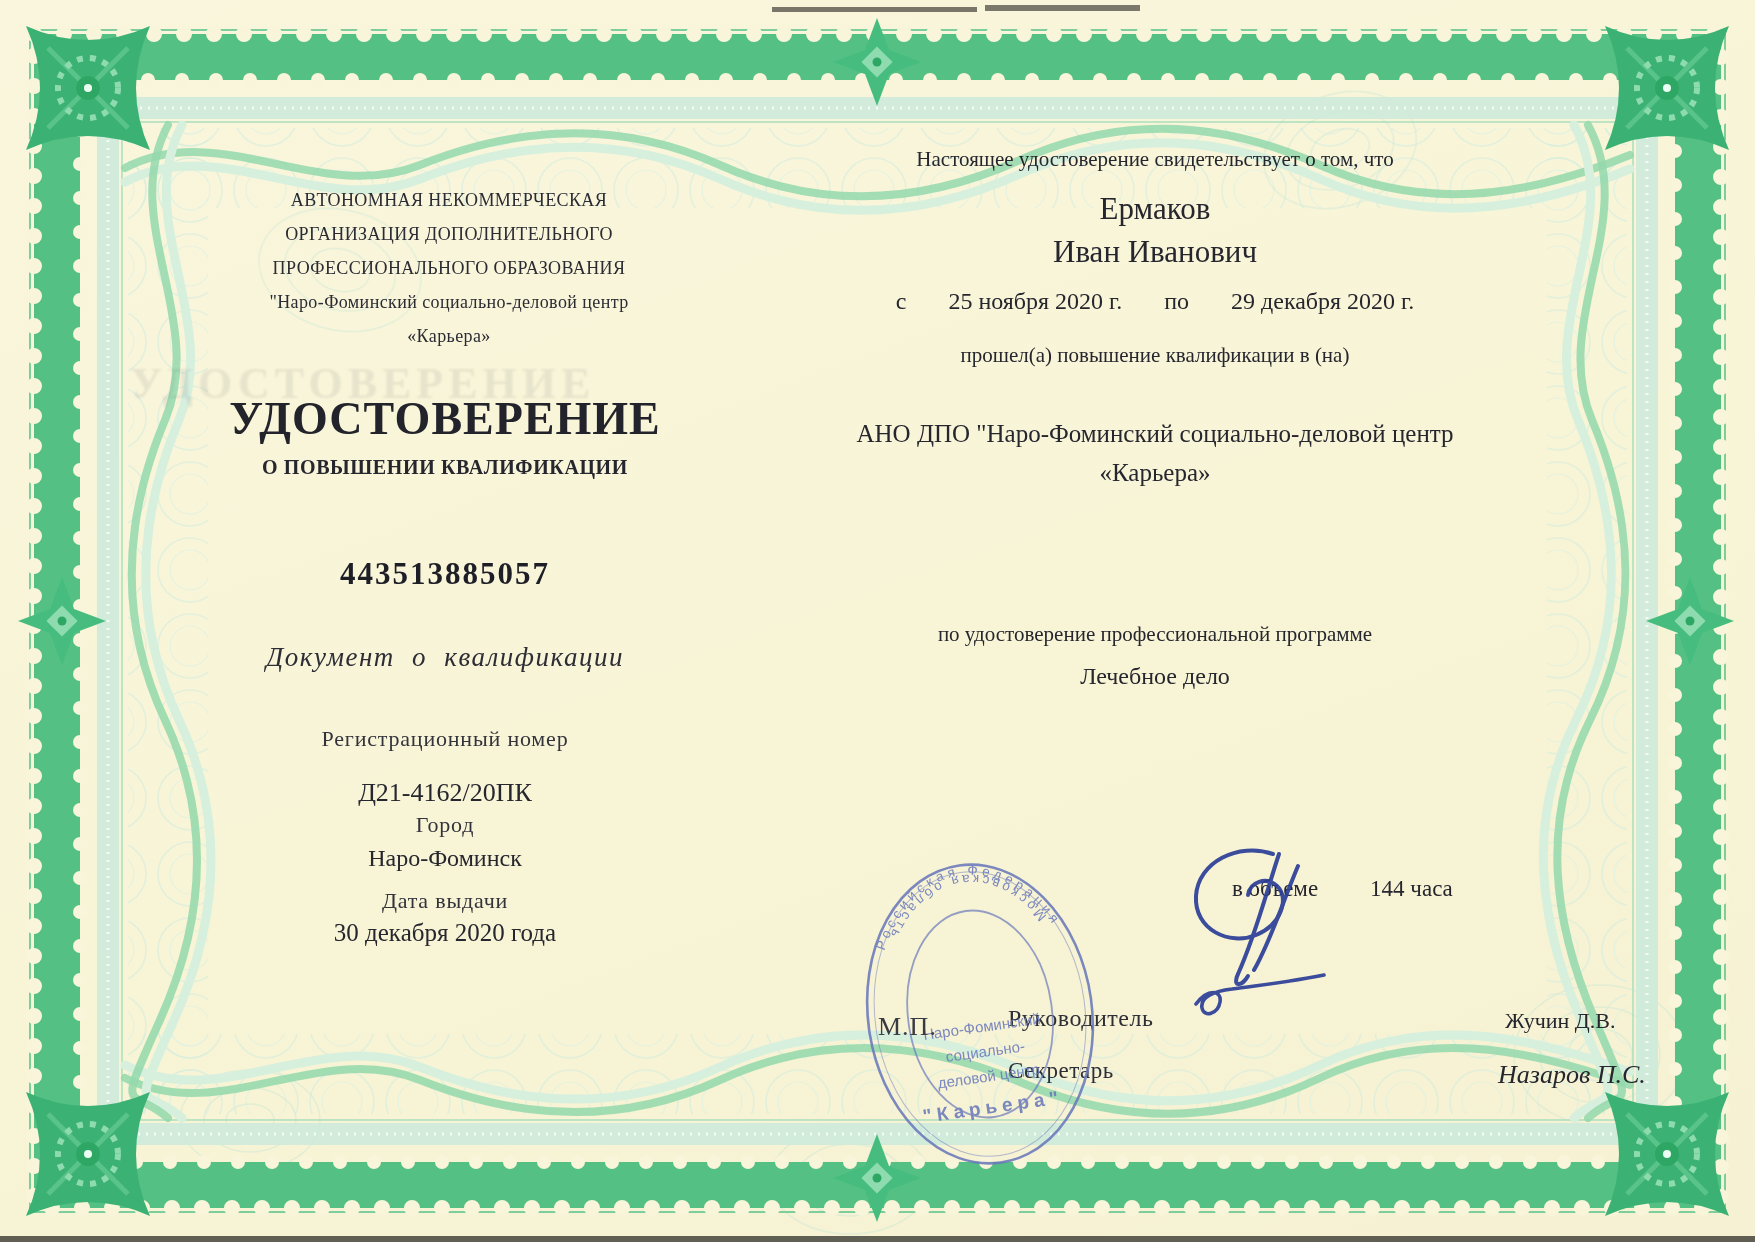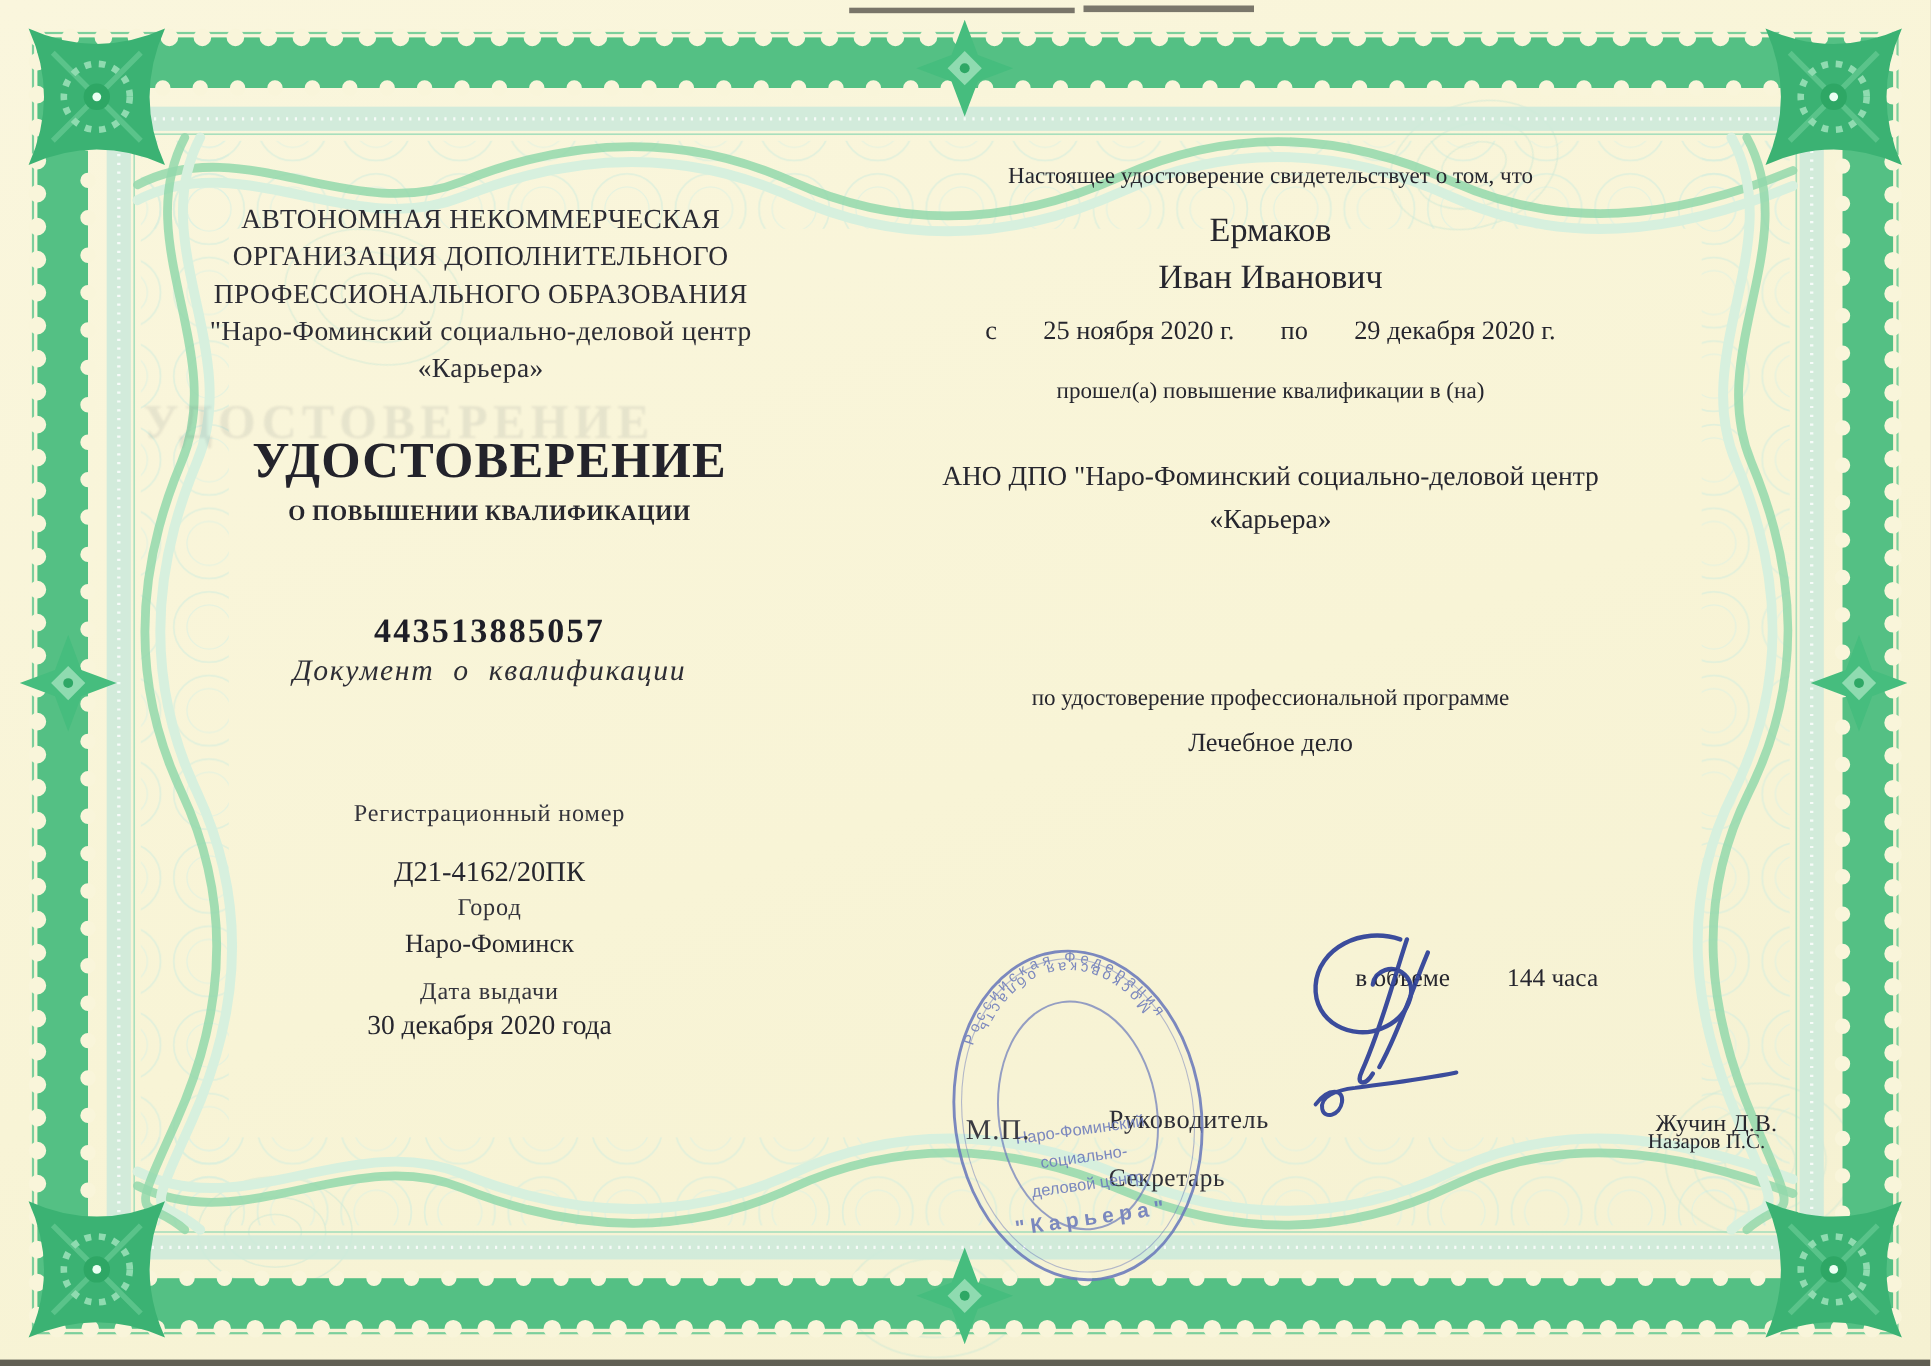--- a/index.html
+++ b/index.html
@@ -4,27 +4,27 @@
 <style>
   html,body{margin:0;padding:0;background:#e8e4cf;}
   #cert{
     position:relative;width:1755px;height:1242px;overflow:hidden;
     background:linear-gradient(160deg,#faf6dd 0%,#f8f4d6 55%,#f5f1d2 100%);
     font-family:"Liberation Serif","DejaVu Serif",serif;color:#26262e;
   }
   .abs{position:absolute;}
   .ctr{text-align:center;}
   
-  .org-block{left:132px;top:183px;width:610px;line-height:34px;font-size:25px;letter-spacing:.4px;color:#2b2b33;}
+  .org-block{left:144px;top:183px;width:610px;line-height:34px;font-size:18px;letter-spacing:.4px;color:#2b2b33;}
   .ghost{left:130px;top:358px;width:630px;font-size:44px;font-weight:bold;letter-spacing:5px;
          color:rgba(85,90,96,.11);filter:blur(1.2px);}
   .title{left:140px;top:392px;width:610px;font-size:46px;font-weight:bold;letter-spacing:1px;color:#23232b;}
   .subtitle{left:140px;top:456px;width:610px;font-size:20px;font-weight:bold;letter-spacing:.6px;}
   .serial{left:140px;top:512px;width:610px;font-size:31px;font-weight:bold;letter-spacing:2px;color:#1e1e27;margin-top:44px;}
-  .doctype{left:140px;top:594px;width:610px;font-size:27px;font-style:italic;letter-spacing:1.5px;word-spacing:9px;color:#2d2d35;}
+  .doctype{left:140px;top:642px;width:610px;font-size:27px;font-style:italic;letter-spacing:1.5px;word-spacing:9px;color:#2d2d35;}
   .lbl{font-size:22px;letter-spacing:.8px;color:#33333b;}
   .reg-label{left:140px;top:726px;width:610px;}
   .reg-value{left:140px;top:766px;width:610px;font-size:26px;margin-top:12px;}
   .city-label{left:140px;top:812px;width:610px;}
   .city-value{left:140px;top:845px;width:610px;font-size:24px;}
   .date-label{left:140px;top:888px;width:610px;}
   .date-value{left:140px;top:919px;width:610px;font-size:25px;}
   
   .intro{left:875px;top:147px;width:560px;font-size:21px;}
   .surname{left:875px;top:191px;width:560px;font-size:31px;}
@@ -33,21 +33,21 @@
   .passed{left:875px;top:343px;width:560px;font-size:21px;}
   .r-org1{left:855px;top:420px;width:600px;font-size:25px;}
   .r-org2{left:855px;top:459px;width:600px;font-size:25px;}
   .program-label{left:875px;top:622px;width:560px;font-size:21px;}
   .program{left:875px;top:663px;width:560px;font-size:24px;}
   .volume{left:1232px;top:876px;font-size:23px;display:flex;gap:52px;white-space:nowrap;}
   .sig-lbl{font-size:24px;letter-spacing:.5px;color:#2e2e36;}
   .head-label{left:1008px;top:1005px;}
   .secr-label{left:1008px;top:1058px;font-size:23px;}
   .head-name{left:1505px;top:1008px;font-size:22px;}
-  .secr-name{left:1498px;top:1028px;font-size:19px;}
+  .secr-name{left:1498px;top:1060px;font-size:26px;font-style:italic;}
   
   .mp{left:878px;top:1012px;font-size:26px;letter-spacing:1px;color:#3a3a42;z-index:6;}
   #seal-svg{left:845px;top:852px;z-index:4;}
   #sig-svg{left:1138px;top:842px;z-index:5;}
   .seal-ring-text{font-family:"Liberation Sans","DejaVu Sans",sans-serif;}
   
   .scanline-top1{left:772px;top:7px;width:205px;height:5px;background:#4d4a43;opacity:.75;z-index:8;}
   .scanline-top2{left:985px;top:5px;width:155px;height:6px;background:#45423c;opacity:.7;z-index:8;}
   .scanline-bottom{left:0;top:1236px;width:1755px;height:6px;background:#3b3a33;opacity:.8;z-index:8;}
   .border-svg{position:absolute;left:0;top:0;z-index:1;}

